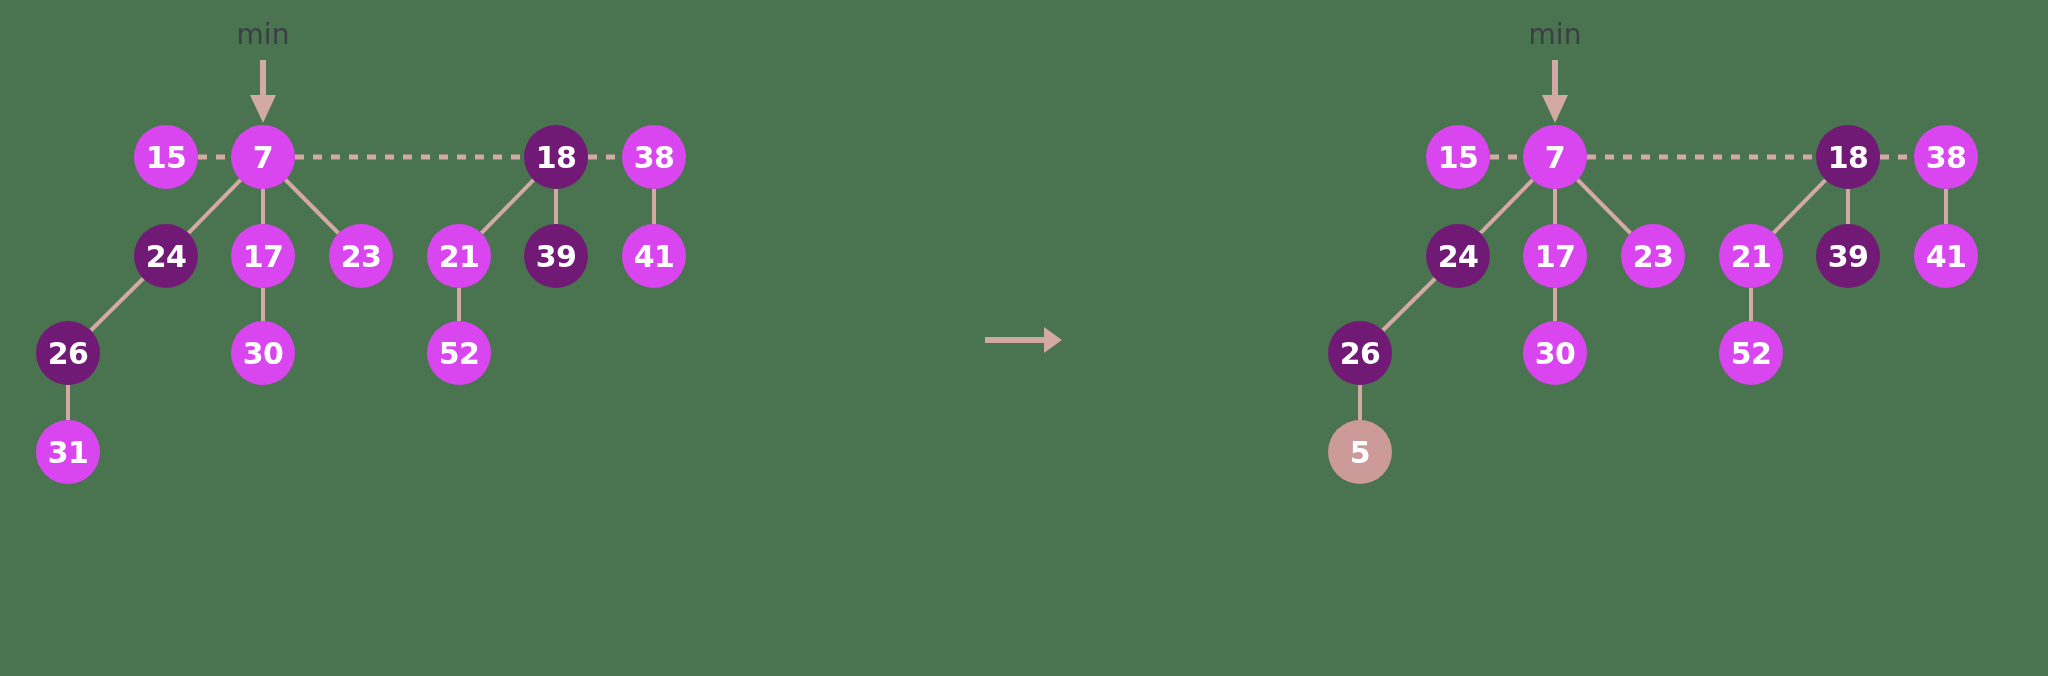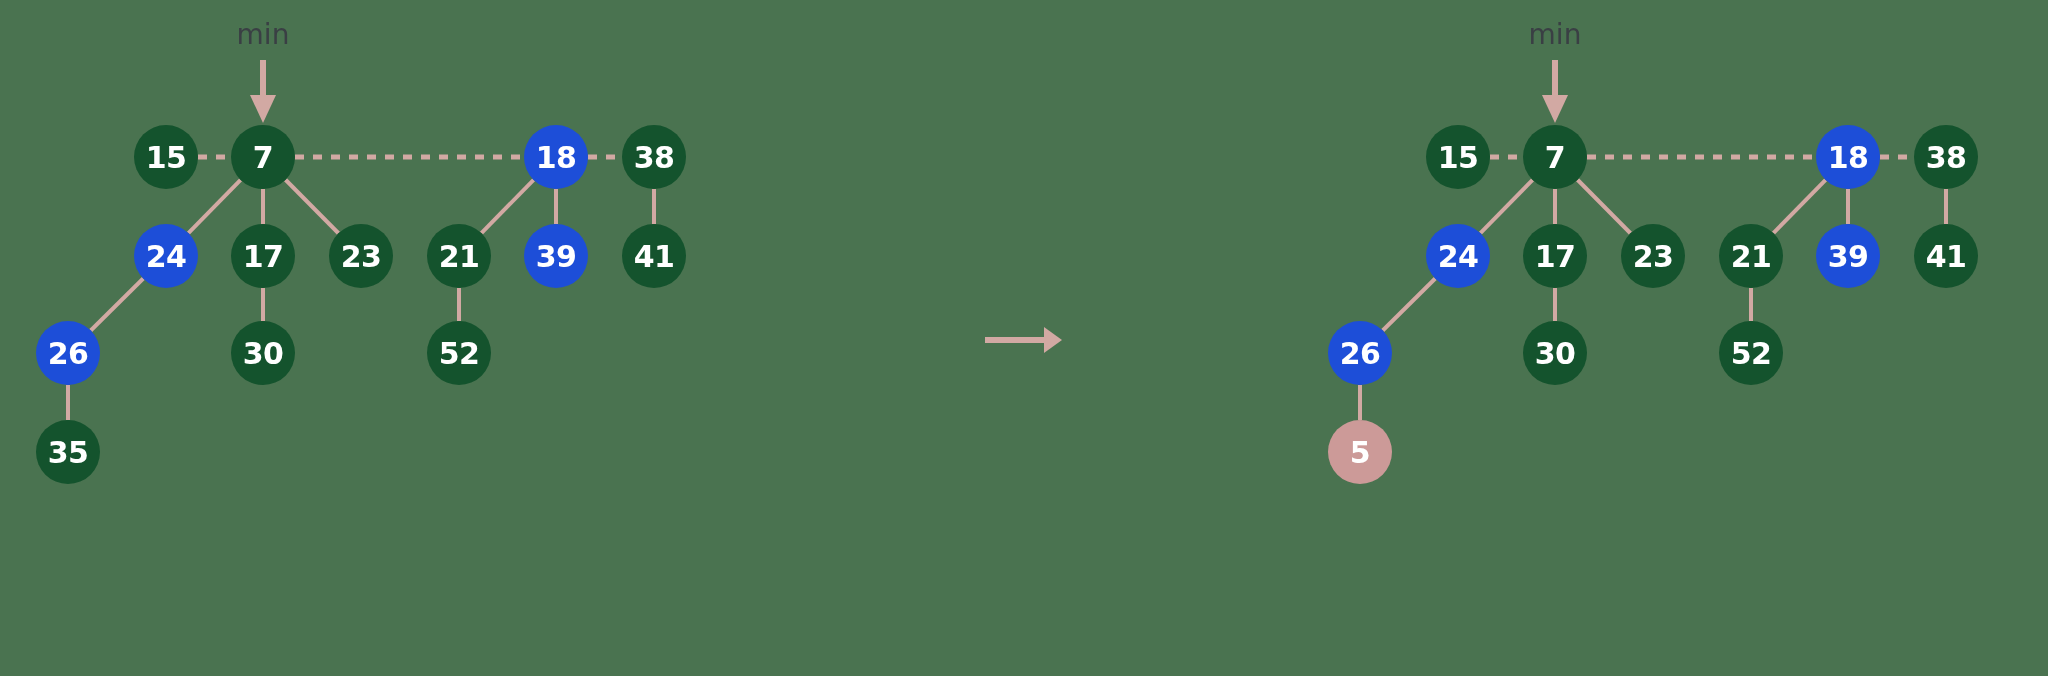--- a/index.html
+++ b/index.html
@@ -16,22 +16,22 @@
     position:absolute;
     border-radius:50%;
     display:flex;align-items:center;justify-content:center;
     color:#ffffff;
     font-weight:700;
     letter-spacing:-0.5px;
     box-sizing:border-box;
     user-select:none;
   }
   .node.sz64{width:64px;height:64px;margin-left:-32px;margin-top:-32px;font-size:30px;}
-  .node.light{background:#14532d;}
-  .node.dark{background:#1d4ed8;}
+  .node.light{background:#d946ef;}
+  .node.dark{background:#701a75;}
   .node.rose{background:#cc9a98;}
   .minlabel{
     position:absolute;
     color:#3a3f44;
     font-size:28px;
     font-weight:400;
     transform:translate(-50%,-50%);
     white-space:nowrap;
     user-select:none;
   }
@@ -85,21 +85,21 @@
       <div class="node sz64 light" style="left: 654px; top: 157px;">38</div>
       <div class="node sz64 dark" style="left: 166px; top: 256px;">24</div>
       <div class="node sz64 light" style="left: 263px; top: 256px;">17</div>
       <div class="node sz64 light" style="left: 361px; top: 256px;">23</div>
       <div class="node sz64 light" style="left: 459px; top: 256px;">21</div>
       <div class="node sz64 dark" style="left: 556px; top: 256px;">39</div>
       <div class="node sz64 light" style="left: 654px; top: 256px;">41</div>
       <div class="node sz64 dark" style="left: 68px; top: 353px;">26</div>
       <div class="node sz64 light" style="left: 263px; top: 353px;">30</div>
       <div class="node sz64 light" style="left: 459px; top: 353px;">52</div>
-      <div class="node sz64 light" style="left: 68px; top: 452px;">35</div>
+      <div class="node sz64 light" style="left: 68px; top: 452px;">31</div>
       <div class="node sz64 light" style="left: 1458px; top: 157px;">15</div>
       <div class="node sz64 light" style="left: 1555px; top: 157px;">7</div>
       <div class="node sz64 dark" style="left: 1848px; top: 157px;">18</div>
       <div class="node sz64 light" style="left: 1946px; top: 157px;">38</div>
       <div class="node sz64 dark" style="left: 1458px; top: 256px;">24</div>
       <div class="node sz64 light" style="left: 1555px; top: 256px;">17</div>
       <div class="node sz64 light" style="left: 1653px; top: 256px;">23</div>
       <div class="node sz64 light" style="left: 1751px; top: 256px;">21</div>
       <div class="node sz64 dark" style="left: 1848px; top: 256px;">39</div>
       <div class="node sz64 light" style="left: 1946px; top: 256px;">41</div>

